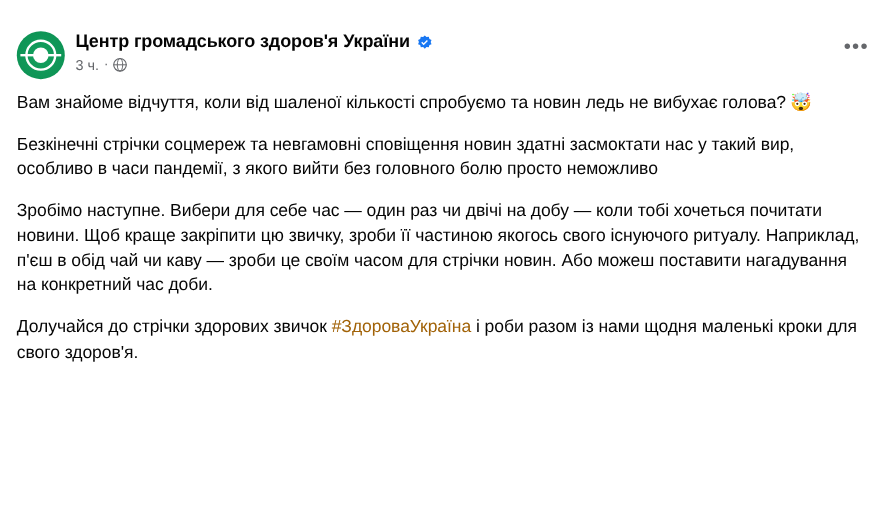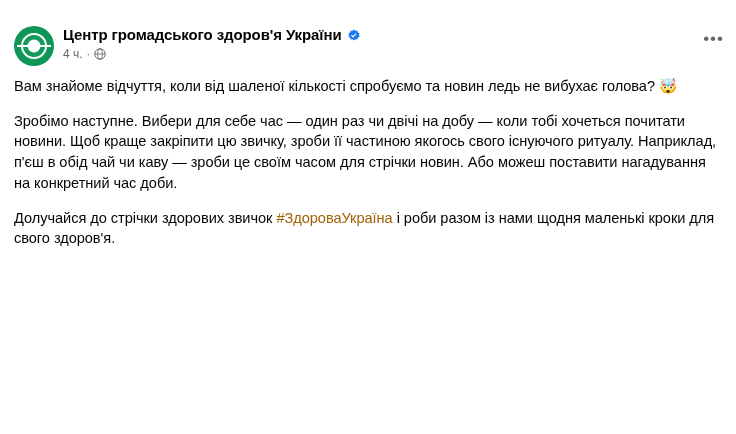--- a/index.html
+++ b/index.html
@@ -151,34 +151,35 @@
       <div class="page-name-row">
         <span class="page-name">Центр громадського здоров'я України</span>
         <span class="verified">
           <svg width="14" height="14" viewBox="0 0 16 16">
             <path fill="#1877f2" d="M8 0.6l1.6 1.5 2.2-0.2 0.6 2.1 2 0.9-0.8 2 0.8 2-2 0.9-0.6 2.1-2.2-0.2L8 13.2l-1.6-1.5-2.2 0.2-0.6-2.1-2-0.9 0.8-2-0.8-2 2-0.9 0.6-2.1 2.2 0.2z"></path>
             <path fill="#ffffff" d="M6.9 9.9L4.6 7.6l0.95-0.95 1.35 1.35 3.1-3.1 0.95 0.95z"></path>
           </svg>
         </span>
       </div>
       <div class="meta-row">
-        <span>4 ч.</span>
+        <span>3 ч.</span>
         <span class="meta-sep">·</span>
         <span class="globe-icon">
           <svg width="12" height="12" viewBox="0 0 16 16">
             <circle cx="8" cy="8" r="7" fill="none" stroke="#65676b" stroke-width="1.3"></circle>
             <ellipse cx="8" cy="8" rx="3" ry="7" fill="none" stroke="#65676b" stroke-width="1.1"></ellipse>
             <line x1="1" y1="8" x2="15" y2="8" stroke="#65676b" stroke-width="1.1"></line>
           </svg>
         </span>
       </div>
     </div>
   </div>
 
   <div class="menu-dots">•••</div>
 
   <div class="post-body">
     <p>Вам знайоме відчуття, коли від шаленої кількості спробуємо та новин ледь не вибухає голова? 🤯</p>
+    <p>Безкінечні стрічки соцмереж та невгамовні сповіщення новин здатні засмоктати нас у такий вир, особливо в часи пандемії, з якого вийти без головного болю просто неможливо</p>
     <p>Зробімо наступне. Вибери для себе час — один раз чи двічі на добу — коли тобі хочеться почитати новини. Щоб краще закріпити цю звичку, зроби її частиною якогось свого існуючого ритуалу. Наприклад, п'єш в обід чай чи каву — зроби це своїм часом для стрічки новин. Або можеш поставити нагадування на конкретний час доби.</p>
     <p><span>Долучайся до стрічки здорових звичок </span><span class="hashtag">#ЗдороваУкраїна</span><span> і роби разом із нами щодня маленькі кроки для свого здоров'я.</span></p>
   </div>
 
 </div>
 
 </body></html>

